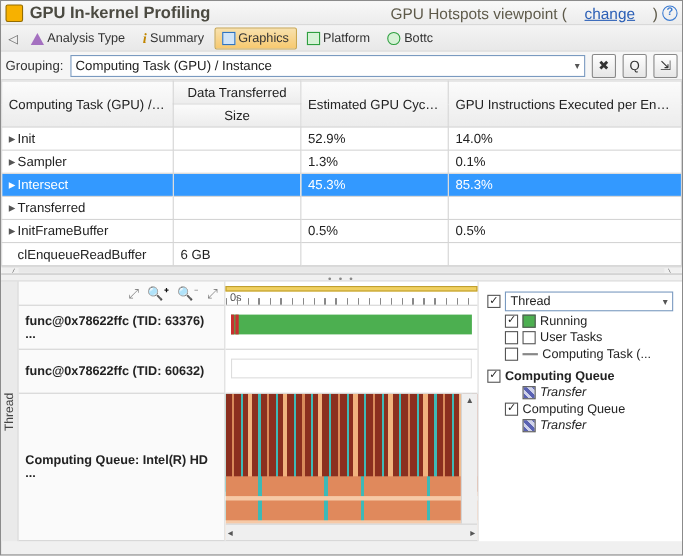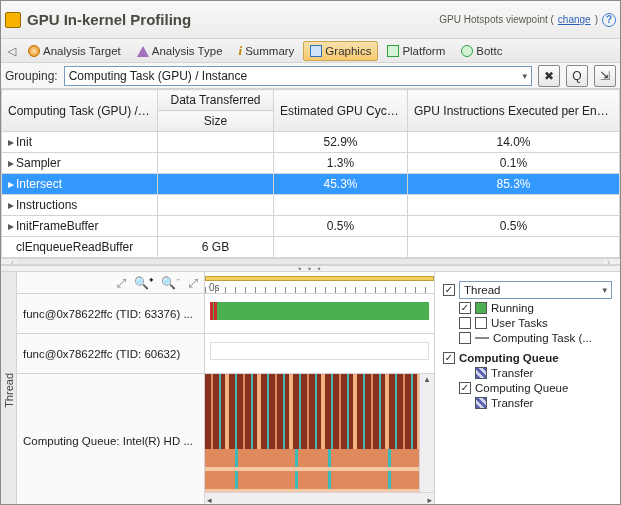--- a/index.html
+++ b/index.html
@@ -22,40 +22,40 @@
     background: #f0f0f0;
     width: 621px;
     height: 505px;
     overflow: hidden;
     border:1px solid #8b8b8b;
   }
   
   .titlebar {
     display: flex;
     align-items: center;
-    height: 38px;
+    height: 22px;
     background: linear-gradient(#f8f8f8,#ececec);
     border-bottom: 1px solid var(--light-border);
     padding: 0 4px;
   }
   .titlebar .app-icon {
     width: 16px; height: 16px;
     background: #f7b100;
     border:1px solid #946c00;
     border-radius:2px;
     margin-right:6px;
   }
   .titlebar .title {
     font-size: 15px; font-weight: bold; color: var(--header-text);
     white-space: nowrap;
   }
   .titlebar .spacer { flex:1; }
   .titlebar .viewpoint {
-    font-size: 10px; color: #5e5a4a;
-    display:flex; align-items:flex-end; gap:4px;
+    font-size: 14px; color: #5e5a4a;
+    display:flex; align-items:flex-end; gap:16px;
   }
   .titlebar .viewpoint .change {
     color:#2b5fb6; text-decoration: underline; cursor:pointer;
   }
   .titlebar .help-icon {
     width:14px; height:14px; border-radius:50%;
     border:1px solid #3b7bd1; color:#3b7bd1;
     font-size:10px; line-height:12px; text-align:center; font-weight:bold;
     margin-left:4px;
   }
@@ -136,21 +136,21 @@
     padding:3px 6px;
     font-size:12px;
     overflow:hidden; white-space:nowrap; text-overflow:ellipsis;
   }
   table.grid th {
     background: linear-gradient(#fbfbfb,#ececec);
     font-weight:normal;
     text-align:center;
   }
   table.grid td.left { text-align:left; }
-  table.grid td.right { text-align:center; }
+  table.grid td.right { text-align:left; }
   tr.selected td { background: var(--selection-blue); color:#fff; }
   tr.selected td.left { border-top:1px dotted #0057b8; border-bottom:1px dotted #0057b8; }
   .expand-caret { display:inline-block; width:8px; color:#555; }
   .table-scroll {
     display:flex; align-items:center;
     height:16px; background:#f0f0f0;
     border-top:1px solid var(--light-border);
   }
   .table-scroll .sc-arrow {
     width:16px; text-align:center; color:#555;
@@ -188,20 +188,21 @@
     border-bottom:1px solid var(--light-border);
   }
   .zoom-bar .z-icon { font-size:12px; color:#808080; }
   .zoom-bar .z-icon.active { color:#111; font-weight:bold; }
   .tl-row {
     display:flex; align-items:center;
     padding:0 6px;
     border-bottom:1px solid var(--light-border);
     font-size:11.5px; color:#222;
     overflow:hidden;
+    font-weight:bold;
   }
   .tl-row.h40 { height:40px; }
   .tl-row.h104 { flex:1; }
   .timeline-canvas {
     flex:1; min-width:0;
     display:flex; flex-direction:column;
     position:relative;
     background:#fff;
   }
   .ruler {
@@ -259,21 +260,21 @@
   .legend {
     width:186px;
     border-left:1px solid var(--light-border);
     background:#fff;
     padding:6px 8px;
     font-size:11.5px;
     overflow:hidden;
   }
   .legend-row { display:flex; align-items:center; gap:4px; margin:3px 0; }
   .legend-row.indent1 { padding-left:16px;text-align:right; }
-  .legend-row.indent2 { padding-left:32px; }
+  .legend-row.indent2 { padding-left:32px;font-style:italic; }
   .cb {
     width:12px;height:12px;border:1px solid #555;background:#fff;
     display:inline-flex;align-items:center;justify-content:center;font-size:10px;color:#222;
   }
   .cb.checked::after{content:"✓"; position:relative; top:-1px;}
   .sel {
     height:18px; flex:1; border:1px solid #7a9ac0; background:#fff;
     display:flex; align-items:center; justify-content:space-between; padding:0 4px;
   }
   .swatch {width:12px;height:12px;display:inline-block;border:1px solid #555;}
@@ -295,24 +296,20 @@
     <span>GPU Hotspots viewpoint (</span>
       <span class="change">change</span>
       <span>)</span>
   </span>
   <span class="help-icon">?</span>
 </div>
 
 <div class="tabstrip">
   <span class="nav-arrow">◁</span>
   <div class="tab">
-      <span class="t-icon ic-target"></span>
-      <span>Analysis Target</span>
-    </div>
-  <div class="tab">
       <span class="ic-type-wrap">
         <span class="t-icon ic-type"></span>
       </span>
       <span>Analysis Type</span>
     </div>
   <div class="tab">
       <span class="ic-summary">i</span>
       <span>Summary</span>
     </div>
   <div class="tab selected">
@@ -378,21 +375,21 @@
         <td class="right">1.3%</td>
         <td class="right">0.1%</td>
       </tr>
       <tr class="selected">
         <td class="left"><span class="expand-caret" style="color:#fff">▸</span><span>Intersect</span></td>
         <td class="right"></td>
         <td class="right">45.3%</td>
         <td class="right">85.3%</td>
       </tr>
       <tr>
-        <td class="left"><span class="expand-caret">▸</span><span>Instructions</span></td>
+        <td class="left"><span class="expand-caret">▸</span><span>Transferred</span></td>
         <td class="right"></td>
         <td class="right"></td>
         <td class="right"></td>
       </tr>
       <tr>
         <td class="left"><span class="expand-caret">▸</span><span>InitFrameBuffer</span></td>
         <td class="right"></td>
         <td class="right">0.5%</td>
         <td class="right">0.5%</td>
       </tr>

